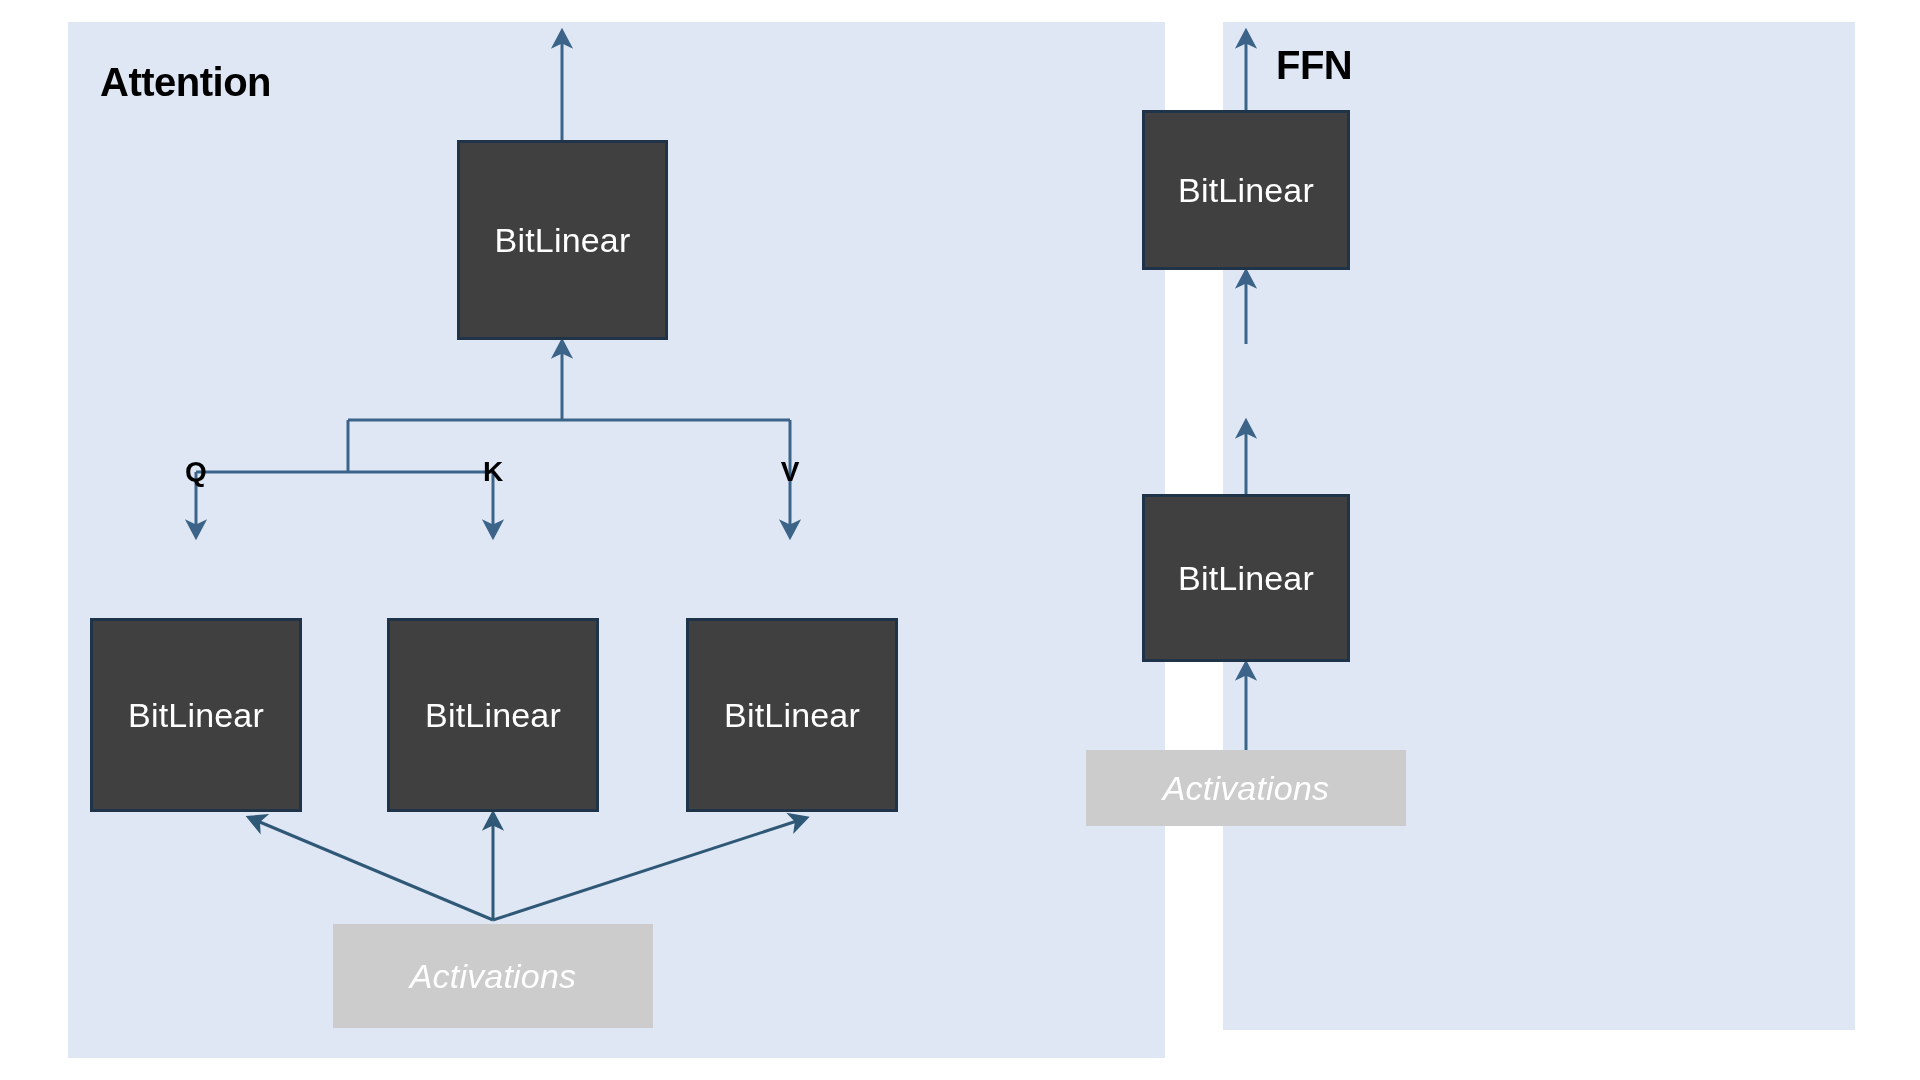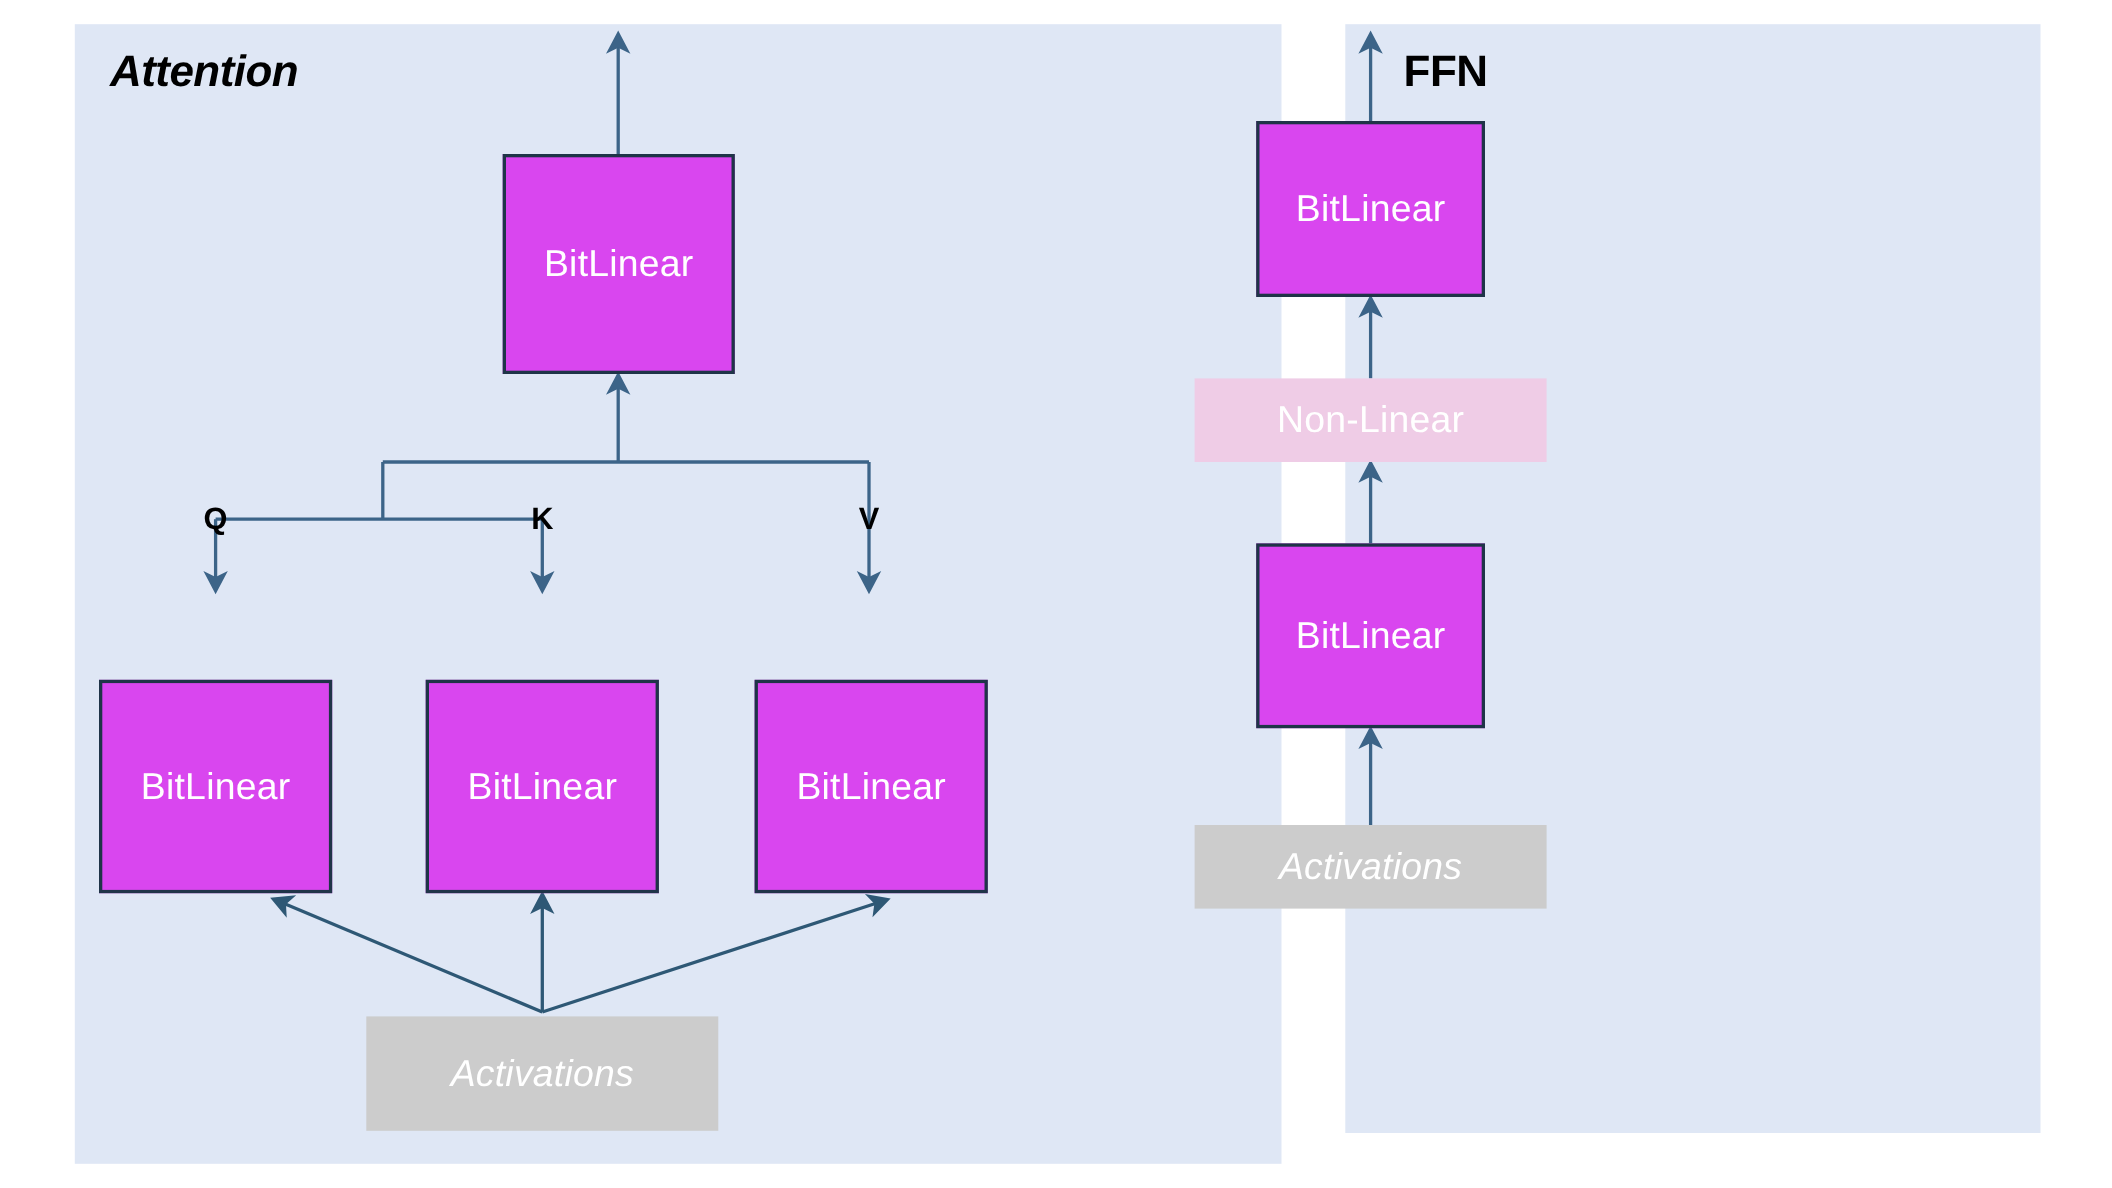--- a/index.html
+++ b/index.html
@@ -35,37 +35,37 @@
   }
   .panel-title {
     position: absolute;
     font-size: 40px;
     font-weight: bold;
     color: #000000;
     letter-spacing: -0.5px;
     line-height: 1;
     white-space: nowrap;
   }
-  #attention-title { left: 100px; top: 45px; font-style: italic; }
+  #attention-title { left: 100px; top: 62px; }
   #ffn-title { left: 1276px; top: 45px; }
 
   .node {
     position: absolute;
     display: flex;
     align-items: center;
     justify-content: center;
     box-sizing: border-box;
     color: #ffffff;
     font-size: 34px;
     font-weight: 400;
     letter-spacing: 0.2px;
     white-space: nowrap;
   }
   .bitlinear {
-    background: #d946ef;
+    background: #404040;
     border: 3px solid #1f3448;
   }
   .nonlinear {
     background: #efcce6;
     border: none;
   }
   .activations {
     background: #cccccc;
     border: none;
     font-style: italic;
@@ -182,23 +182,20 @@
   <div class="node activations" id="att-activations">
     <span>Activations</span>
   </div>
 
   <div class="panel-title" id="ffn-title">FFN</div>
 
   <div class="node bitlinear" id="ffn-bitlinear-out">
     <span>BitLinear</span>
   </div>
 
-  <div class="node nonlinear" id="ffn-nonlinear">
-    <span>Non-Linear</span>
-  </div>
 
   <div class="node bitlinear" id="ffn-bitlinear-in">
     <span>BitLinear</span>
   </div>
 
   <div class="node activations" id="ffn-activations">
     <span>Activations</span>
   </div>
 
 </div>

